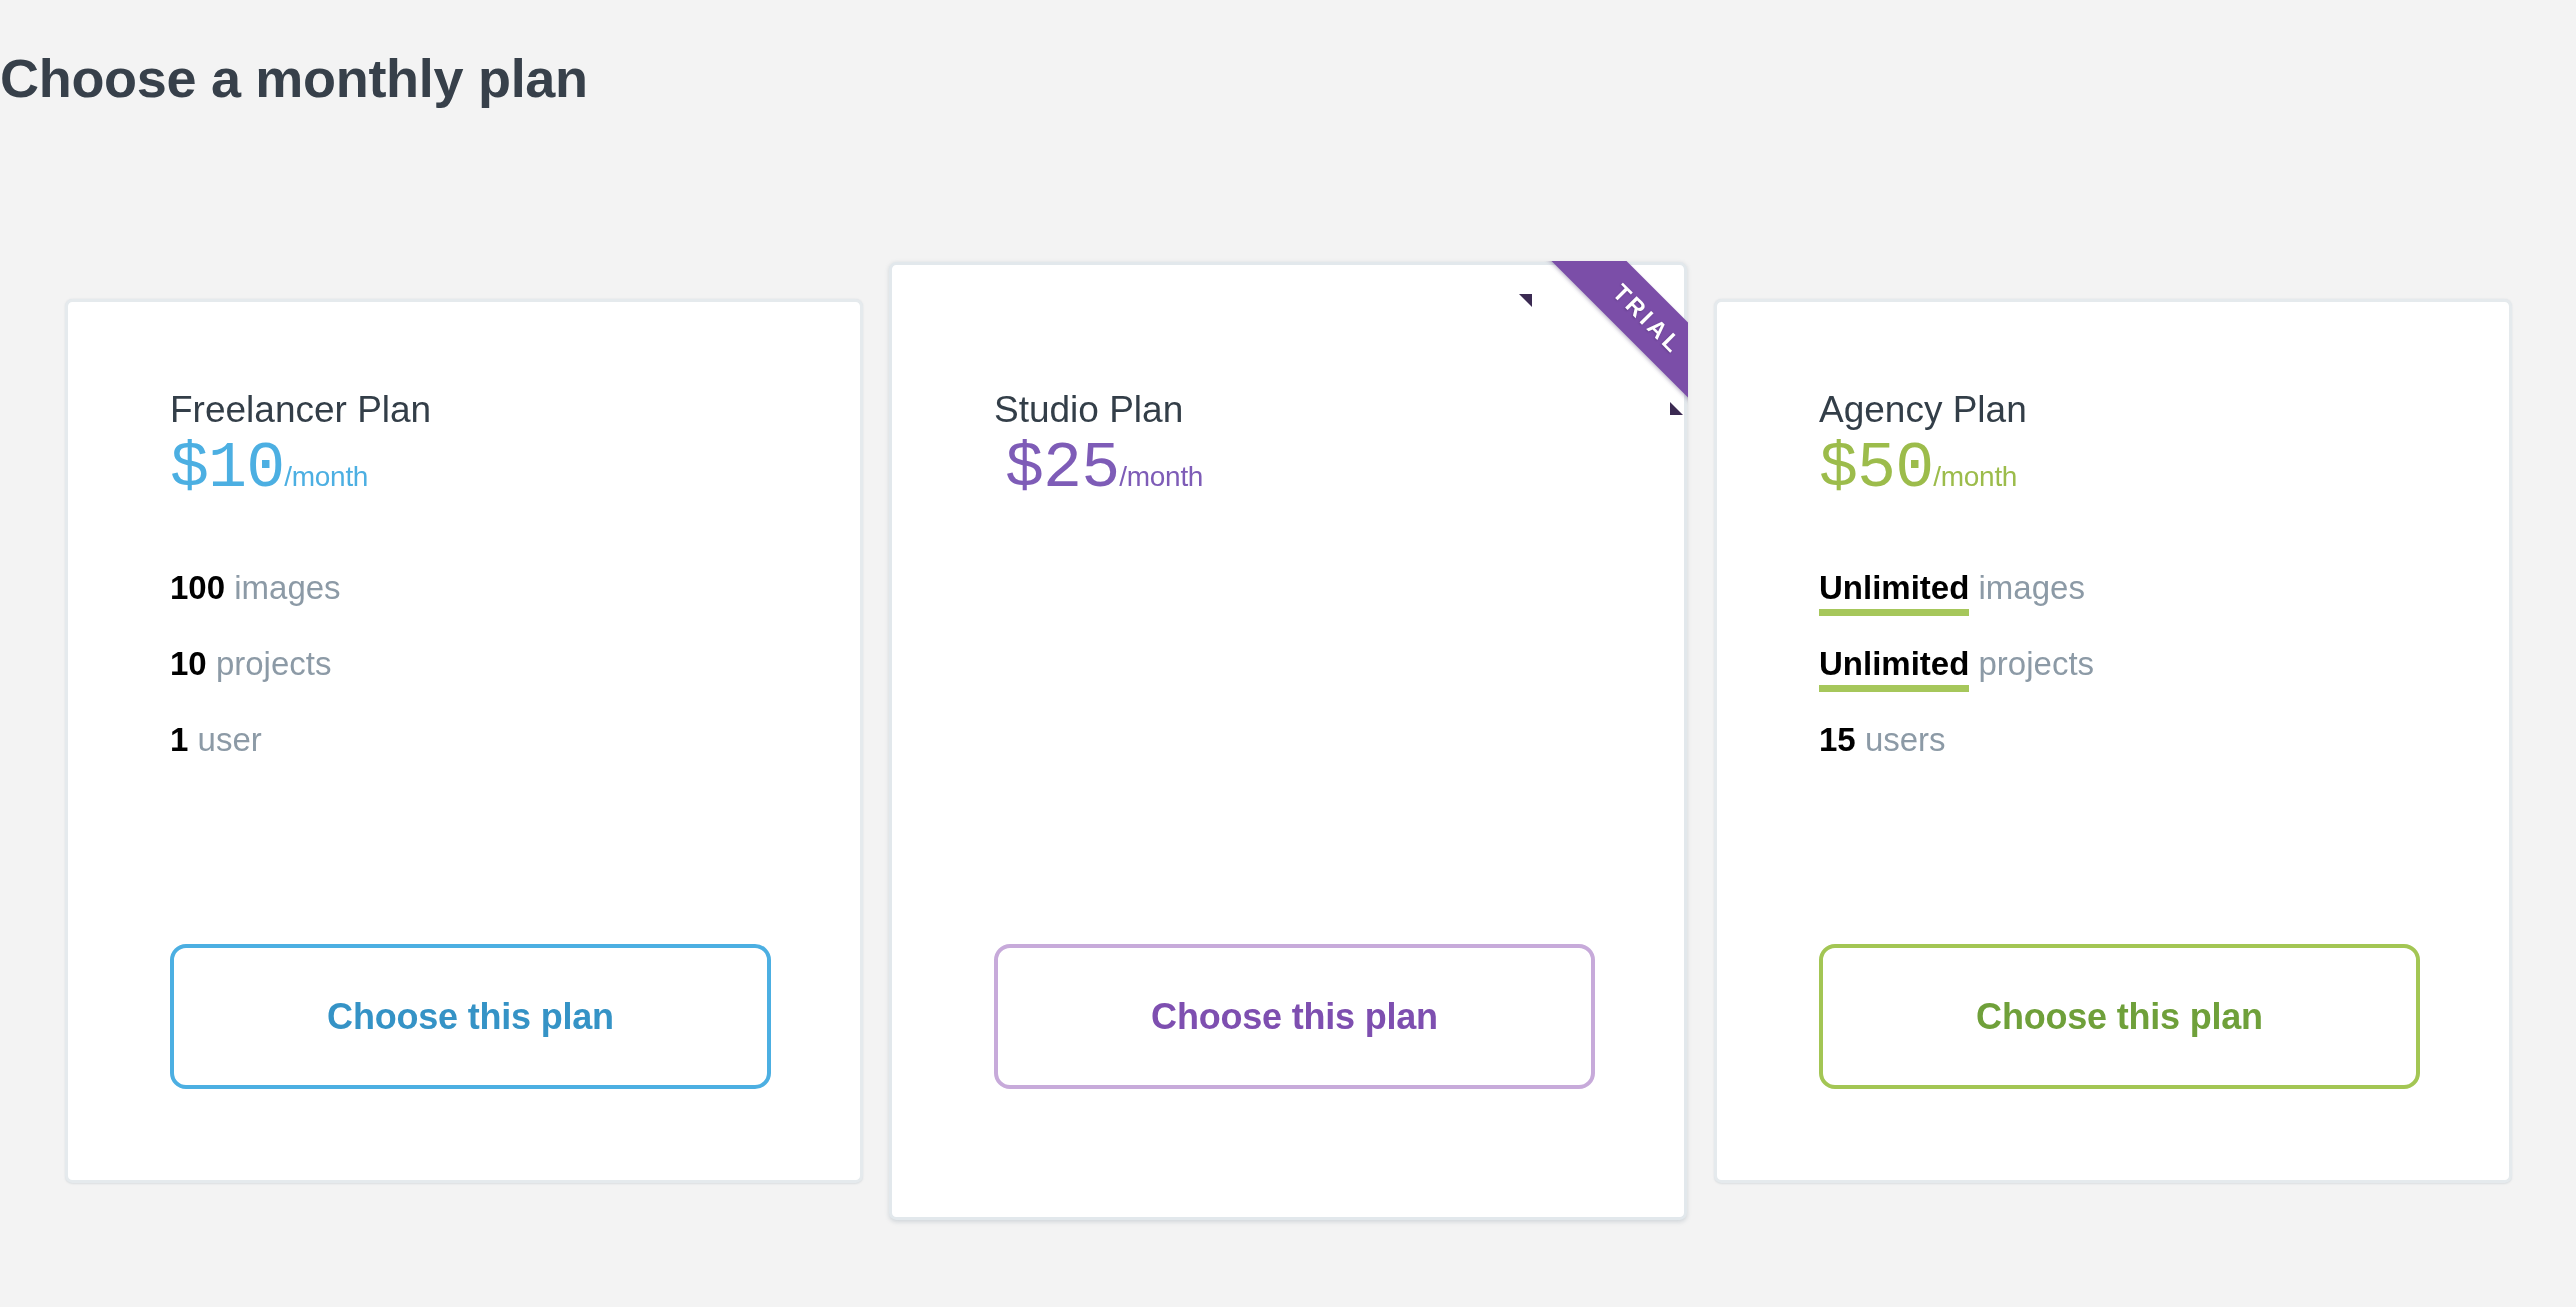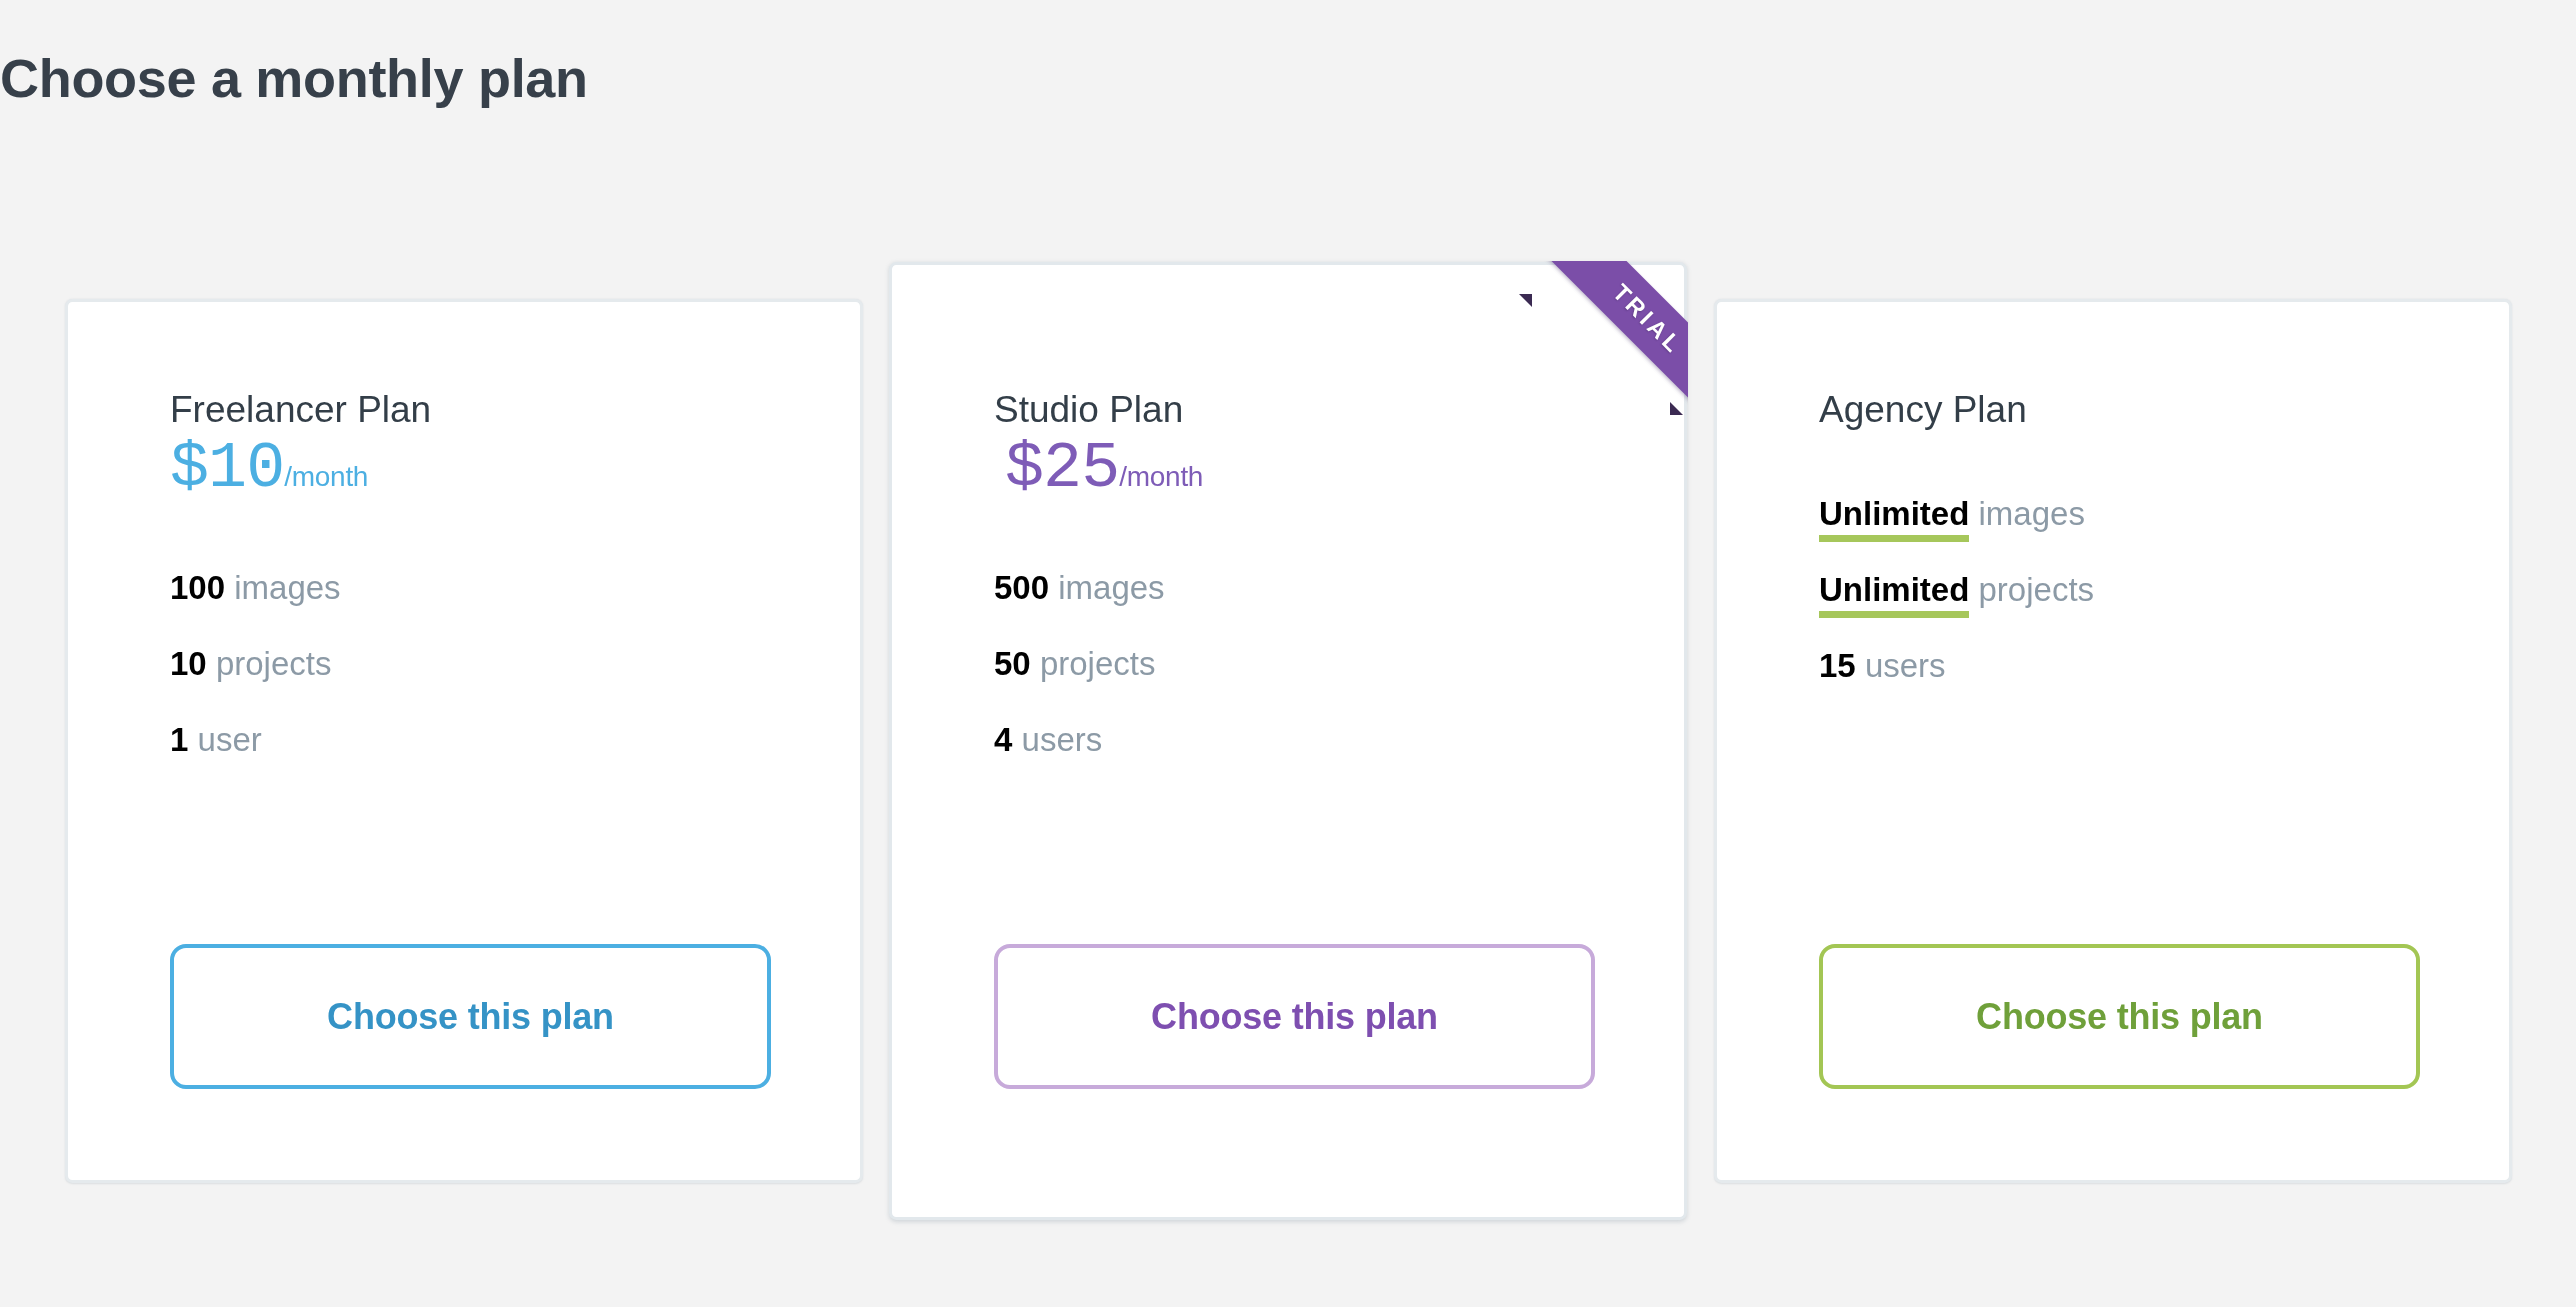--- a/index.html
+++ b/index.html
@@ -241,41 +241,30 @@
       <div class="ribbon-fold ribbon-fold-right" style="border-bottom-color: rgb(59, 42, 82);"></div>
       <div class="ribbon-band" style="background: rgb(123, 78, 168);">
         <span class="ribbon-text">TRIAL</span>
       </div>
     </div>
     <div class="card-inner">
       <div class="plan-name">Studio Plan</div>
       <div class="plan-price-row">
         <span class="price-amount" style="color: rgb(126, 92, 183); margin-left: 11px;">$25</span><span class="price-period" style="color: rgb(126, 92, 183);">/month</span>
       </div>
-      <div class="features">
-        <div class="feature-row">
-          <span class="feature-value">500</span>
-          <span class="feature-label">images</span>
-        </div>
-        <div class="feature-row">
-          <span class="feature-value">50</span>
-          <span class="feature-label">projects</span>
-        </div>
-        <div class="feature-row">
-          <span class="feature-value">4</span>
-          <span class="feature-label">users</span>
-        </div>
-      </div>
     </div>
     <div class="choose-button" style="border: 4.5px solid rgb(199, 170, 218); color: rgb(126, 79, 176);">Choose this plan</div>
   </div>
 
   <div class="plan-card card-agency">
     <div class="card-inner">
       <div class="plan-name">Agency Plan</div>
+      <div class="plan-price-row">
+        <span class="price-amount" style="color: rgb(156, 188, 75);">$50</span><span class="price-period" style="color: rgb(156, 188, 75);">/month</span>
+      </div>
       <div class="features">
         <div class="feature-row">
           <span class="feature-value underlined" style="--ul: #9cbc4b;">Unlimited</span>
           <span class="feature-label">images</span>
         </div>
         <div class="feature-row">
           <span class="feature-value underlined" style="--ul: #9cbc4b;">Unlimited</span>
           <span class="feature-label">projects</span>
         </div>
         <div class="feature-row">

